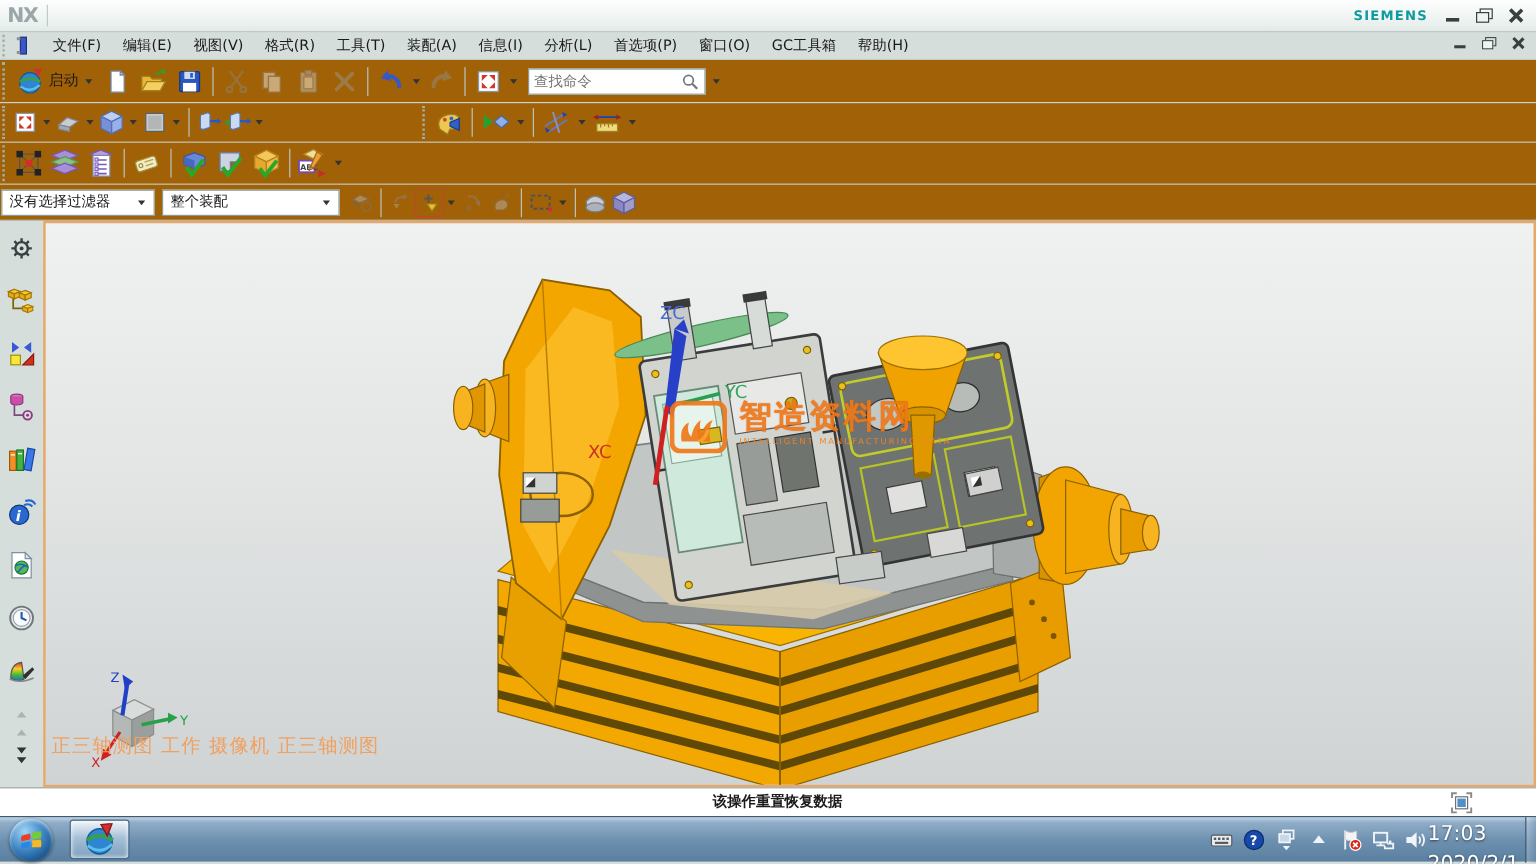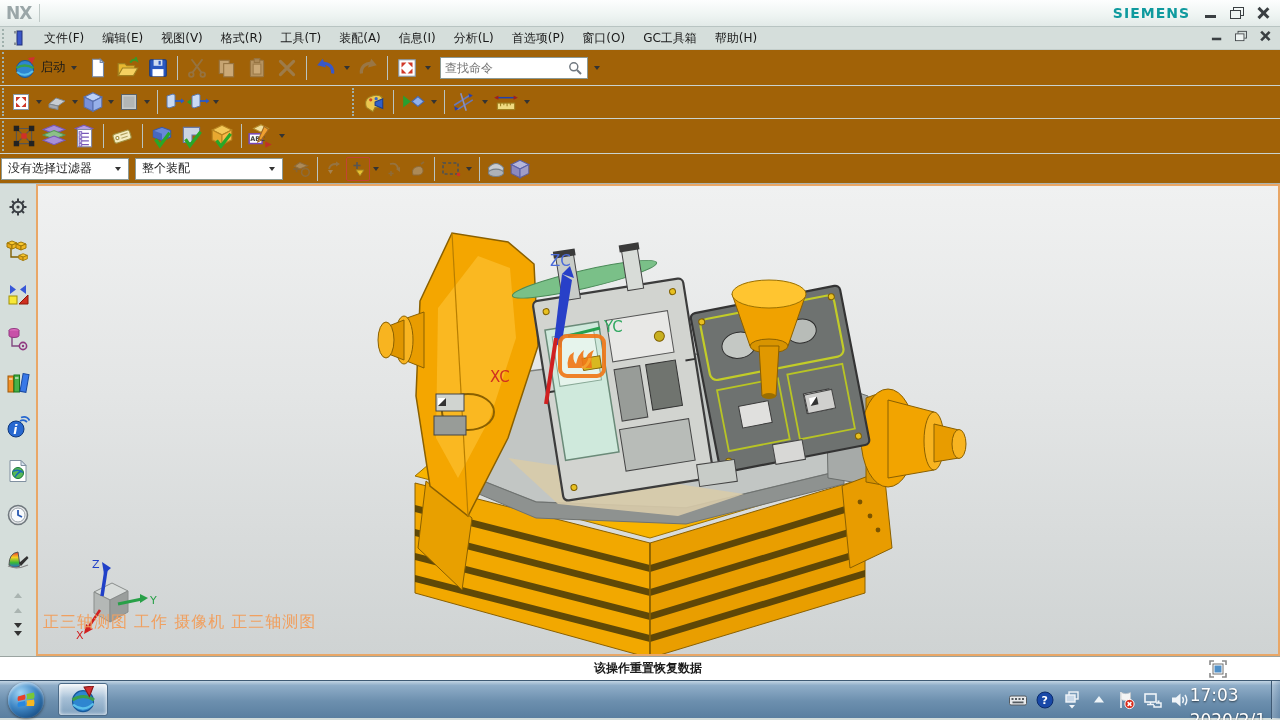--- a/index.html
+++ b/index.html
@@ -5,21 +5,21 @@
   * { margin:0; padding:0; box-sizing:border-box; }
   html,body { width:1280px; height:720px; overflow:hidden; font-family:"DejaVu Sans","Liberation Sans",sans-serif; }
   body { background:#d5dedb; font-size:12px; color:#1a1a1a; }
 
   
   .titlebar { height:27px; background:linear-gradient(#fdfefe,#eef4f2 60%,#e2eae8); display:flex; align-items:center; border-bottom:1px solid #b8c4c2; }
   .nx-logo { font-weight:bold; font-size:17px; color:#9aa6a8; letter-spacing:-1px; padding:0 8px 0 6px; }
   .title-sep { width:1px; height:18px; background:#c0cac8; margin-right:8px; }
   .title-text { font-size:12.5px; color:#111; }
   .title-right { margin-left:auto; display:flex; align-items:center; gap:14px; padding-right:10px; }
-  .siemens { font-weight:bold; font-size:14px; letter-spacing:1px; color:#0f9a9e; }
+  .siemens { font-weight:bold; font-size:11px; letter-spacing:1px; color:#0f9a9e; }
   .winbtns { display:flex; gap:12px; align-items:center; }
   .wb { width:14px; height:12px; position:relative; cursor:default; }
   .wb-min::after { content:""; position:absolute; left:1px; bottom:1px; width:11px; height:3px; background:#3a3f42; }
   .wb-max::before { content:""; position:absolute; left:3px; top:0; width:9px; height:7px; border:1.5px solid #3a3f42; }
   .wb-max::after { content:""; position:absolute; left:0; top:3px; width:9px; height:7px; border:1.5px solid #3a3f42; background:#eef4f2; }
   .wb-close::before,.wb-close::after { content:""; position:absolute; left:6px; top:-1px; width:2.6px; height:14px; background:#3a3f42; }
   .wb-close::before { transform:rotate(45deg);} .wb-close::after { transform:rotate(-45deg);}
 
   
   .menubar { height:23px; background:#d5dedb; display:flex; align-items:center; border-bottom:1px solid #c4cecb; position:relative; }
@@ -705,20 +705,24 @@
       <text x="566" y="146" font-size="15" fill="#30a860">YC</text>
       <text x="452" y="196" font-size="15" fill="#d03020">XC</text>
     </svg>
 
     <div class="wm">
       <svg class="wm-logo" viewBox="0 0 48 44">
         <rect x="2" y="2" width="44" height="40" rx="7" fill="none" stroke="#f07818" stroke-width="4"></rect>
         <path d="M10 34 q-2-12 6-16 q-2 8 2 12 q2-10 8-14 q-2 6 1 10 q3-8 9-10 q-4 6-2 18 z" fill="#f07818"></path>
         <path d="M24 34 q6-2 8-10" stroke="#f8a030" stroke-width="3" fill="none"></path>
       </svg>
+      <div class="wm-txt">
+        <div class="wm-main">智造资料网</div>
+        <div class="wm-sub">INTELLIGENT MANUFACTURING DATA</div>
+      </div>
     </div>
 
     <svg class="triad" width="100" height="82" viewBox="0 0 100 82">
       <polygon points="34,34 52,25 68,33 50,42" fill="#d8dcda" stroke="#8a8e8c"></polygon>
       <polygon points="34,34 50,42 50,64 34,55" fill="#b4b8b6" stroke="#8a8e8c"></polygon>
       <polygon points="50,42 68,33 68,54 50,64" fill="#9a9e9c" stroke="#8a8e8c"></polygon>
       <path d="M42 38 L46 12" stroke="#2040c8" stroke-width="3.5"></path>
         <polygon points="42,4 51,10 44,16" fill="#2040c8"></polygon>
       <path d="M58 46 L82 41" stroke="#28a048" stroke-width="3"></path>
         <polygon points="88,40 80,36 80,45" fill="#28a048"></polygon>

